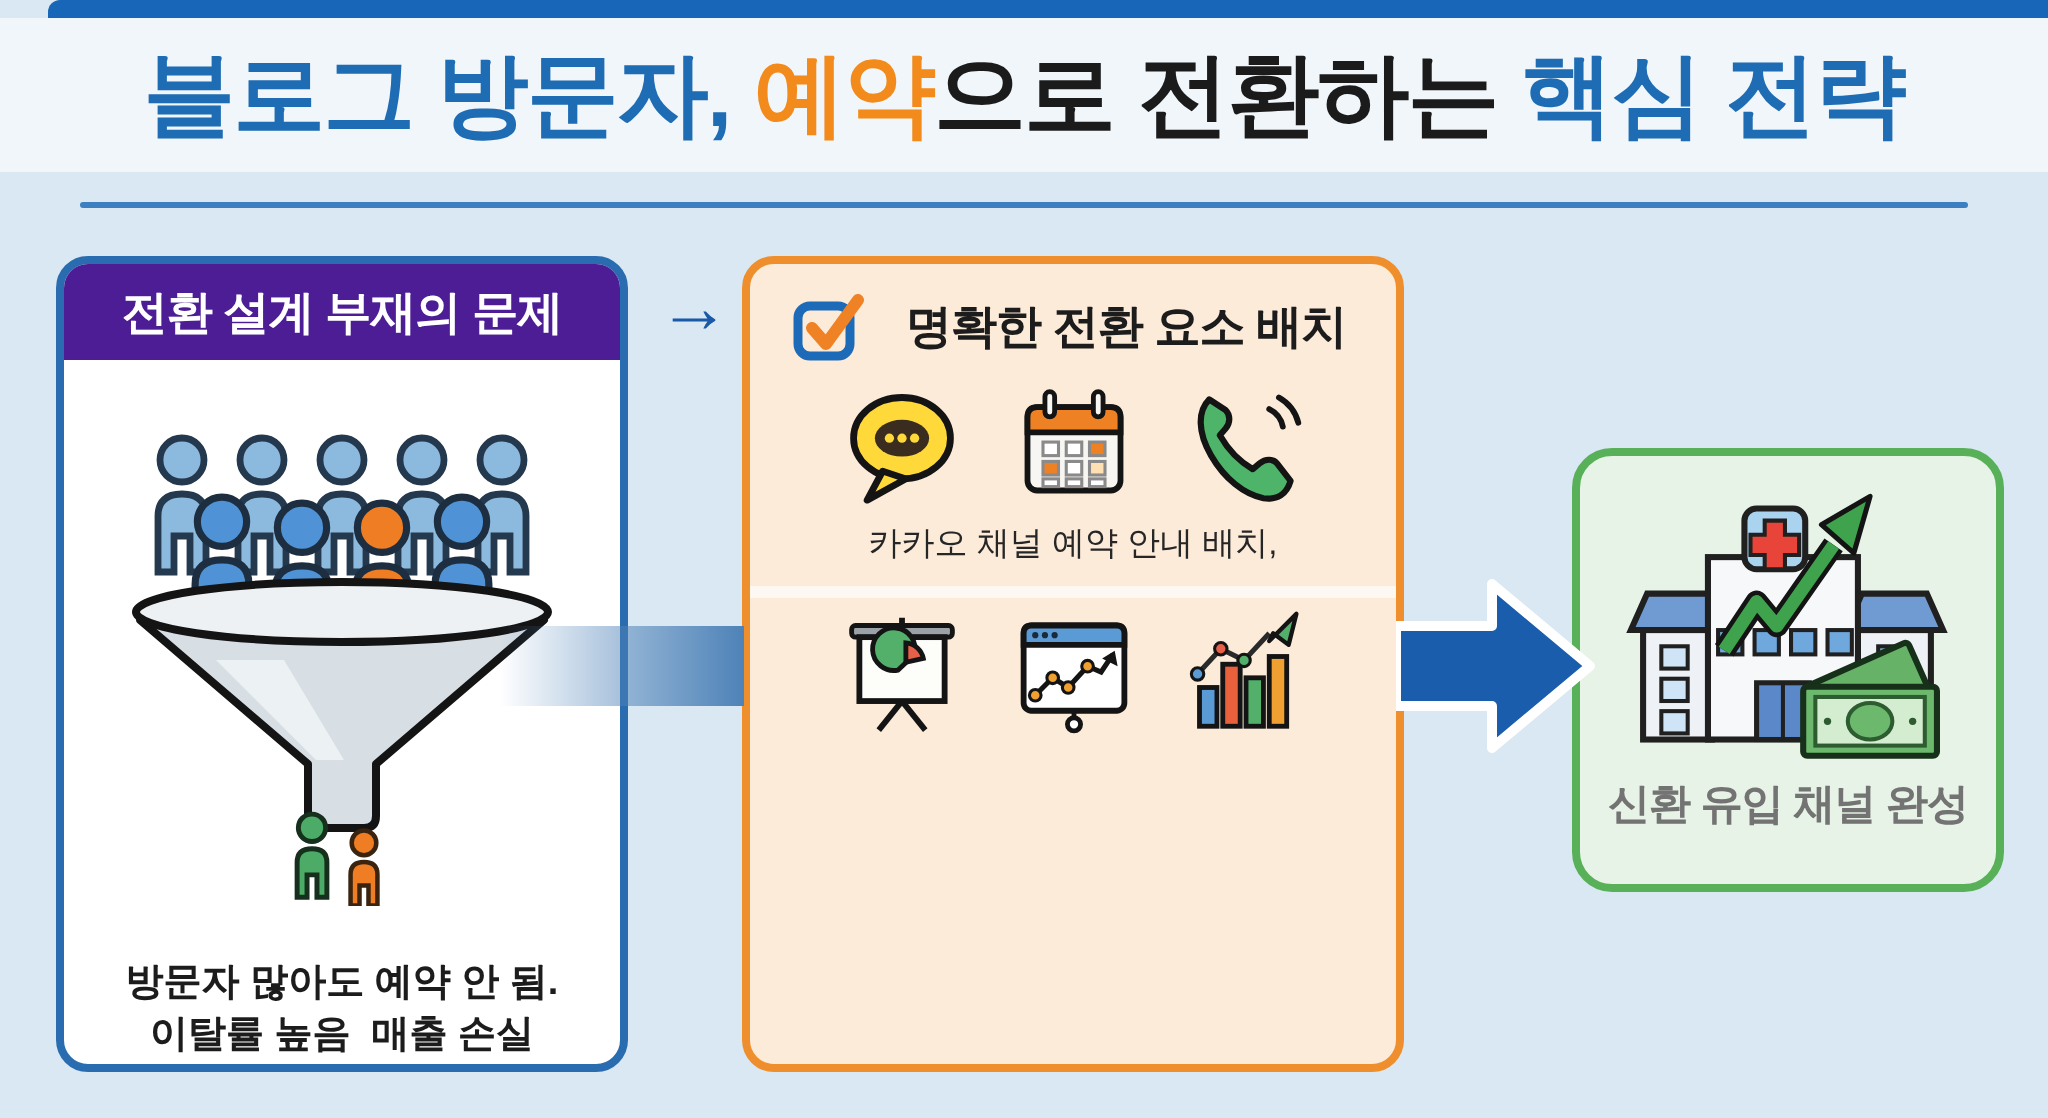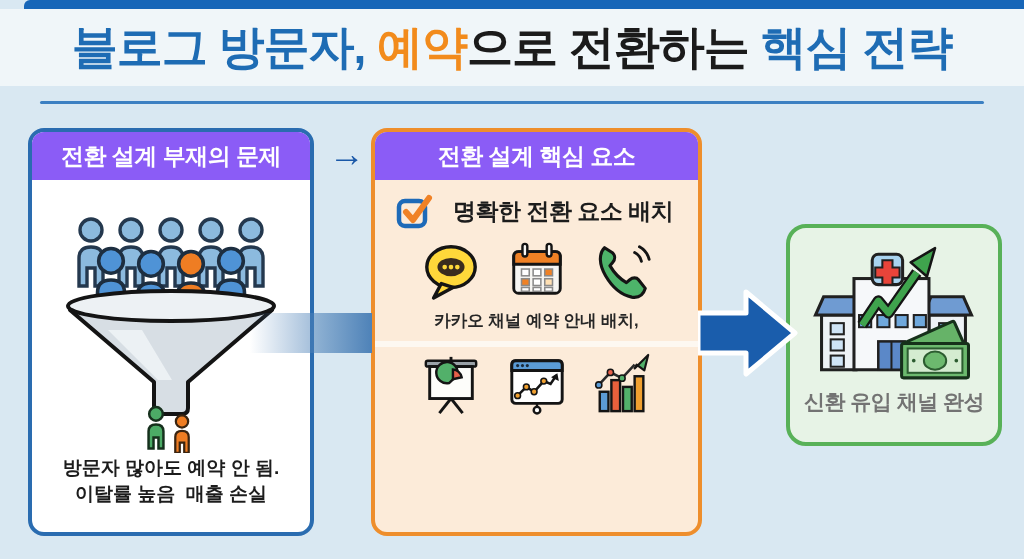--- a/index.html
+++ b/index.html
@@ -15,43 +15,43 @@
     background:#f0f6f9; display:flex; align-items:center; justify-content:center; }
   .page-title { font-size:46px; font-weight:800; letter-spacing:-1px; white-space:nowrap; }
   .seg-blue   { color:#1e6cb4; }
   .seg-orange { color:#f28b1c; }
   .seg-dark   { color:#1b1b1b; }
   .title-underline { position:absolute; left:40px; top:101px; width:944px; height:3px;
     background:#3c80c2; border-radius:2px; }
 
   .panel { position:absolute; border-radius:16px; overflow:hidden;
     display:flex; flex-direction:column; }
-  .panel-header { height:48px; background:#8b5cf6; color:#ffffff;
+  .panel-header { height:48px; background:#4c1d95; color:#ffffff;
     display:flex; align-items:center; justify-content:center;
     font-size:23px; font-weight:800; letter-spacing:-0.5px; flex:0 0 auto; }
 
   .problem-panel { left:28px; top:128px; width:286px; height:408px;
     background:#ffffff; border:4px solid #2a6cb0; }
   .funnel-wrap { flex:1 1 auto; display:flex; justify-content:center; align-items:flex-start; padding-top:18px; }
-  .problem-caption { text-align:center; padding-bottom:24px;
+  .problem-caption { text-align:center; 
     font-size:19px; font-weight:700; color:#1c1c1c; line-height:1.4; white-space:pre-wrap; }
 
   .flow-arrow-small { position:absolute; left:320px; top:133px; width:54px;
     text-align:center; font-size:36px; font-weight:700; color:#1a58a8; }
 
   .connector-band { position:absolute; left:250px; top:313px; width:122px; height:40px;
     background:linear-gradient(to right, rgba(255,255,255,0), #4e82b8); z-index:6; }
 
   .solution-panel { left:371px; top:128px; width:331px; height:408px;
     background:#fcebd9; border:4px solid #ee8e2c; }
   .section { display:flex; flex-direction:column; }
   .section-title-row { display:flex; align-items:center; gap:20px; margin:13px 0 4px 20px; }
   .section-title { font-size:23px; font-weight:800; color:#1c1c1c; letter-spacing:-0.5px; }
   .icon-row { display:flex; justify-content:center; align-items:center; gap:24px; margin-top:6px; }
-  .section-caption { text-align:center; font-size:16.5px; font-weight:700;
+  .section-caption { text-align:center; font-size:16.5px; font-weight:400;
     color:#262626; line-height:1.35; margin-top:8px; }
   .section-divider { height:6px; background:#fdf8f1; margin:10px 0 0 0; }
 
   .flow-arrow-large { position:absolute; left:698px; top:283px; z-index:6; }
 
   .result-panel { left:786px; top:224px; width:216px; height:222px;
     background:#e7f3e6; border:4px solid #58b158; border-radius:20px;
     align-items:center; justify-content:flex-start; }
   .result-illustration { margin-top:8px; }
   .result-caption { text-align:center; font-size:21px; font-weight:800; color:#737373;
@@ -101,21 +101,20 @@
       </g>
     </svg>
   </div>
   <div class="problem-caption"><span>방문자 많아도 예약 안 됨.</span><br><span>이탈률 높음  매출 손실</span></div>
 </div>
 
 <div class="flow-arrow-small">→</div>
 <div class="connector-band"></div>
 
 <div class="panel solution-panel">
-  <div class="panel-header">전환 설계 핵심 요소</div>
 
   <div class="section">
     <div class="section-title-row">
       <svg width="38" height="36" viewBox="0 0 38 36">
         <rect x="4" y="8" width="26" height="25" rx="6" fill="none" stroke="#1d6ab8" stroke-width="4.5"></rect>
         <path d="M 11 19 L 18 27 L 34 5" fill="none" stroke="#f08226" stroke-width="6" stroke-linecap="round" stroke-linejoin="round"></path>
       </svg>
       <span class="section-title">명확한 전환 요소 배치</span>
     </div>
     <div class="icon-row">

